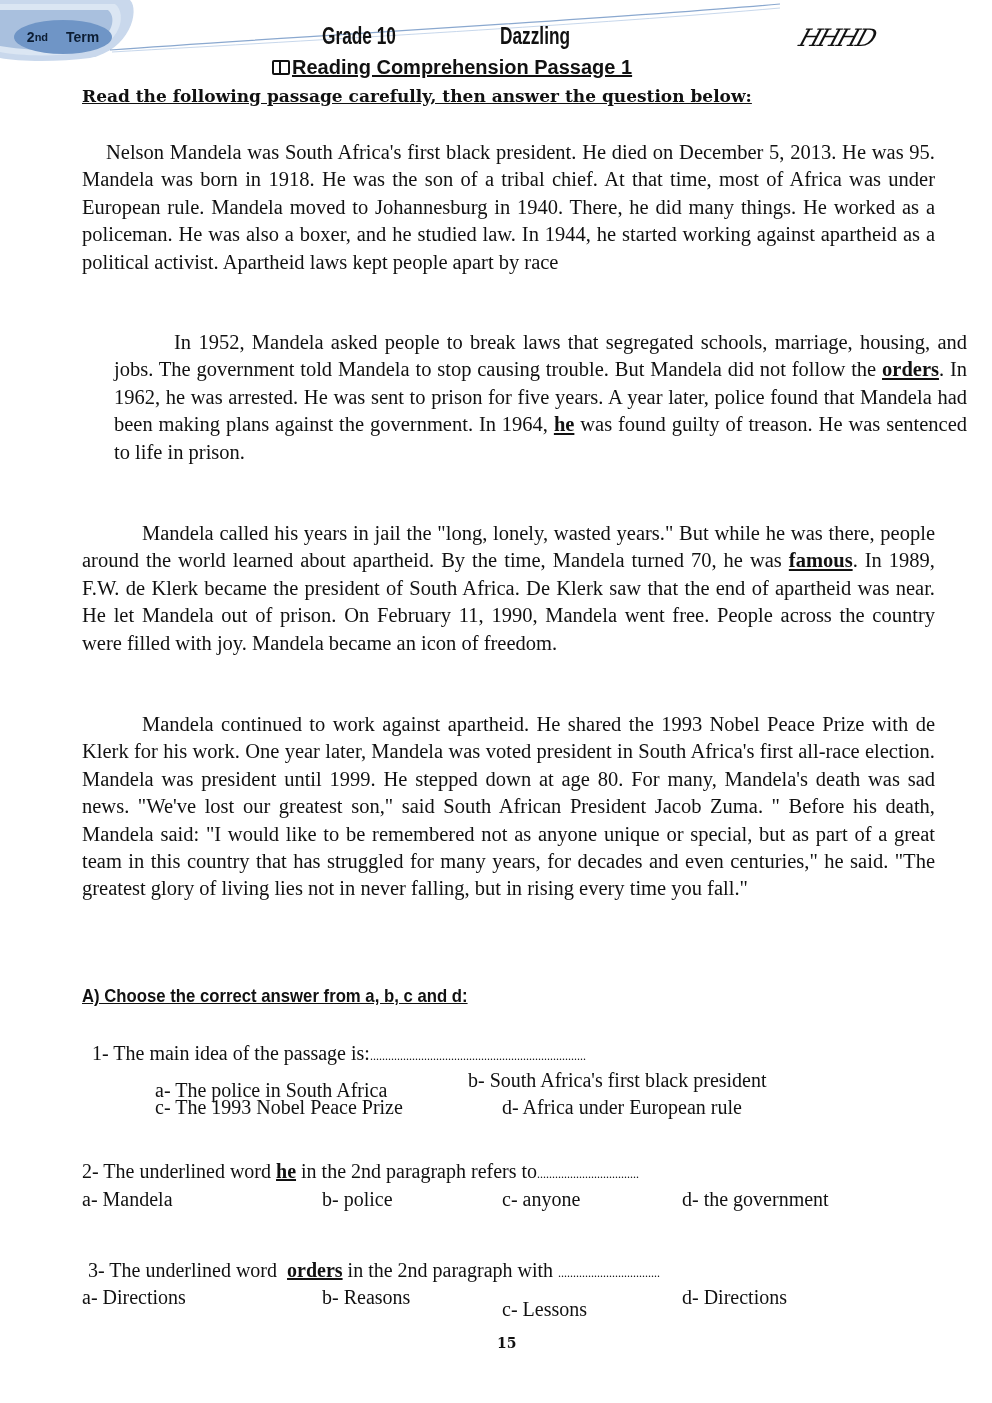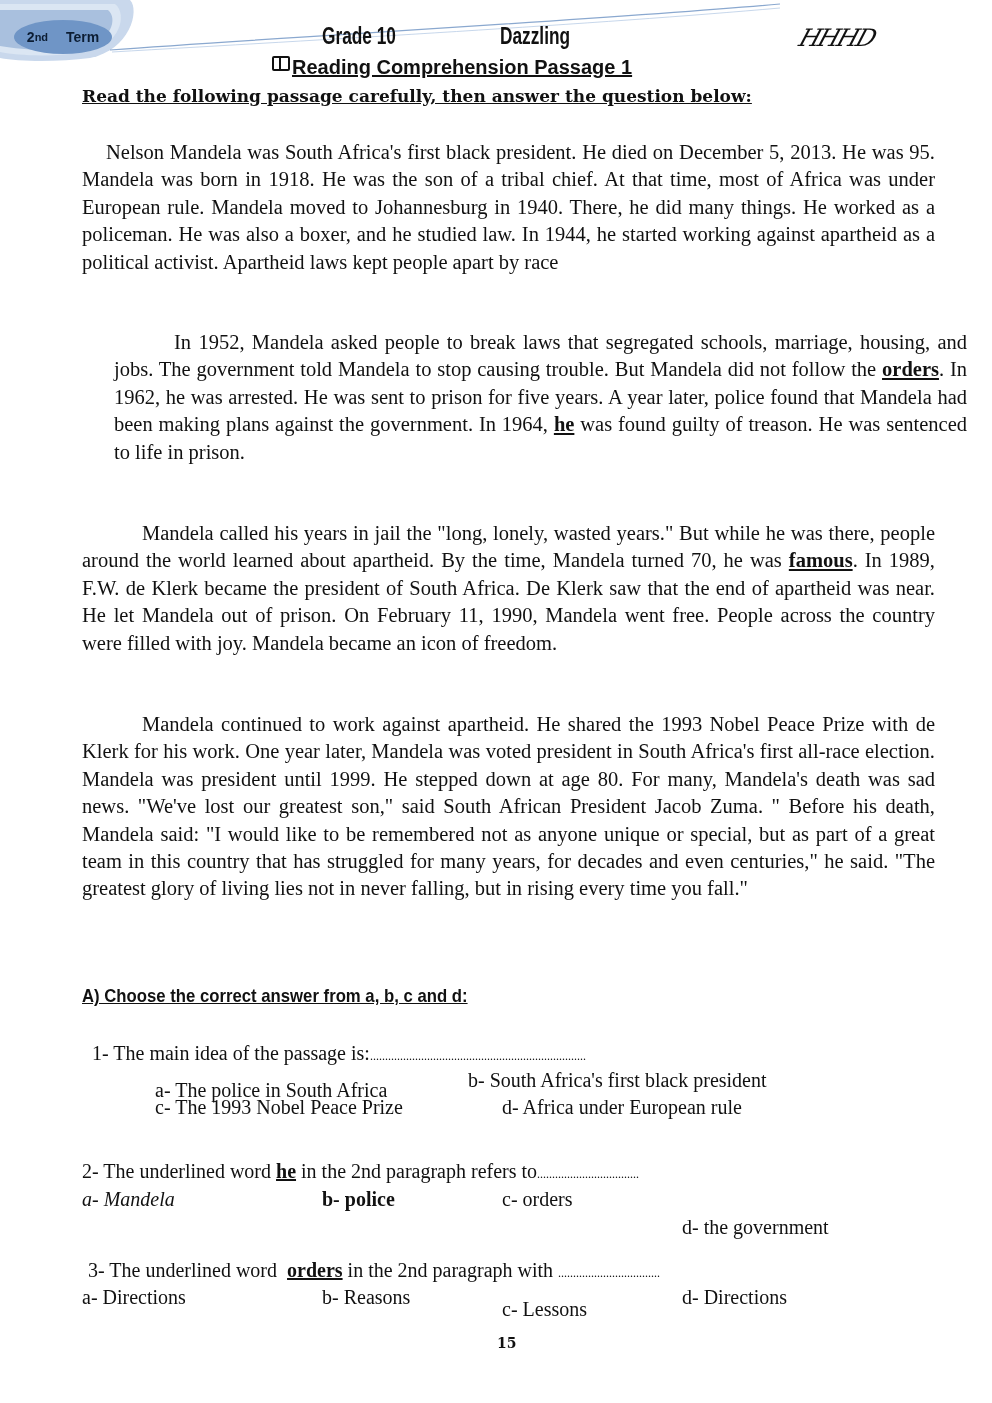--- a/index.html
+++ b/index.html
@@ -14,21 +14,21 @@
   .term-badge sup { font-size: 11px; margin-right: 14px; }
 
   .hdr-grade { position: absolute; left: 322px; top: 22px; font-family: "Liberation Sans", sans-serif;
     font-weight: bold; font-size: 24px; transform: scaleX(0.72); transform-origin: left top; letter-spacing: 0px; }
   .hdr-brand { position: absolute; left: 500px; top: 22px; font-family: "Liberation Sans", sans-serif;
     font-weight: bold; font-size: 24px; transform: scaleX(0.72); transform-origin: left top; }
   .hdr-sign { position: absolute; left: 800px; top: 24px; font-family: "DejaVu Serif", serif;
     font-style: italic; font-size: 24px; letter-spacing: -2px; transform: skewX(-18deg); }
 
   .passage-title { position: absolute; left: 272px; top: 56px; font-family: "Liberation Sans", sans-serif;
-    font-weight: 900; font-size: 20px; text-decoration: underline; white-space: nowrap; display: flex; }
+    font-weight: 900; font-size: 20px; text-decoration: underline; white-space: nowrap; display: flex; align-items: center; }
   .book-icon { display: inline-block; width: 18px; height: 15px; border: 2px solid #111; border-radius: 2px;
     position: relative; margin-right: 2px; box-sizing: border-box; }
   .book-icon::after { content: ""; position: absolute; left: 5px; top: 0; width: 2px; height: 100%; background: #111; }
 
   .instructions { position: absolute; left: 82px; top: 86px; font-family: "DejaVu Serif", serif;
     font-weight: bold; font-size: 17px; text-decoration: underline; white-space: nowrap; }
 
   
   .passage { position: absolute; left: 82px; width: 853px; font-family: "Liberation Serif", serif;
     font-size: 20.5px; line-height: 27.4px; text-align: justify; }
@@ -83,24 +83,24 @@
 
 <div class="section-head">A) Choose the correct answer from a, b, c and d:</div>
 
 <div class="q" style="left:92px; top:1042px;"><span>1- The main idea of the passage is:</span><span class="dots">........................................................................</span></div>
 <div class="opt" style="left:155px; top:1069px;margin-top:10px;">a- The police in South Africa</div>
 <div class="opt" style="left:468px; top:1069px;">b- South Africa's first black president</div>
 <div class="opt" style="left:155px; top:1096px;">c- The 1993 Nobel Peace Prize</div>
 <div class="opt" style="left:502px; top:1096px;">d- Africa under European rule</div>
 
 <div class="q" style="left:82px; top:1160px;"><span>2- The underlined word </span><span class="ul">he</span><span> in the 2nd paragraph refers to</span><span class="dots">..................................</span></div>
-<div class="opt" style="left:82px; top:1188px;font-style:italic;">a- Mandela</div>
-<div class="opt" style="left:322px; top:1188px;font-weight:bold;">b- police</div>
-<div class="opt" style="left:502px; top:1188px;">c- orders</div>
-<div class="opt" style="left:682px; top:1216px;">d- the government</div>
+<div class="opt" style="left:82px; top:1188px;">a- Mandela</div>
+<div class="opt" style="left:322px; top:1188px;">b- police</div>
+<div class="opt" style="left:502px; top:1188px;">c- anyone</div>
+<div class="opt" style="left:682px; top:1188px;">d- the government</div>
 
 <div class="q" style="left:88px; top:1259px;"><span style="white-space:pre">3- The underlined word  </span><span class="ul">orders</span><span style="white-space:pre"> in the 2nd paragraph with </span><span class="dots">..................................</span></div>
 <div class="opt" style="left:82px; top:1286px;">a- Directions</div>
 <div class="opt" style="left:322px; top:1286px;">b- Reasons</div>
 <div class="opt" style="left:502px; top:1286px;margin-top:12px;">c- Lessons</div>
 <div class="opt" style="left:682px; top:1286px;">d- Directions</div>
 
 <div class="page-num">15</div>
 
 </body></html>

